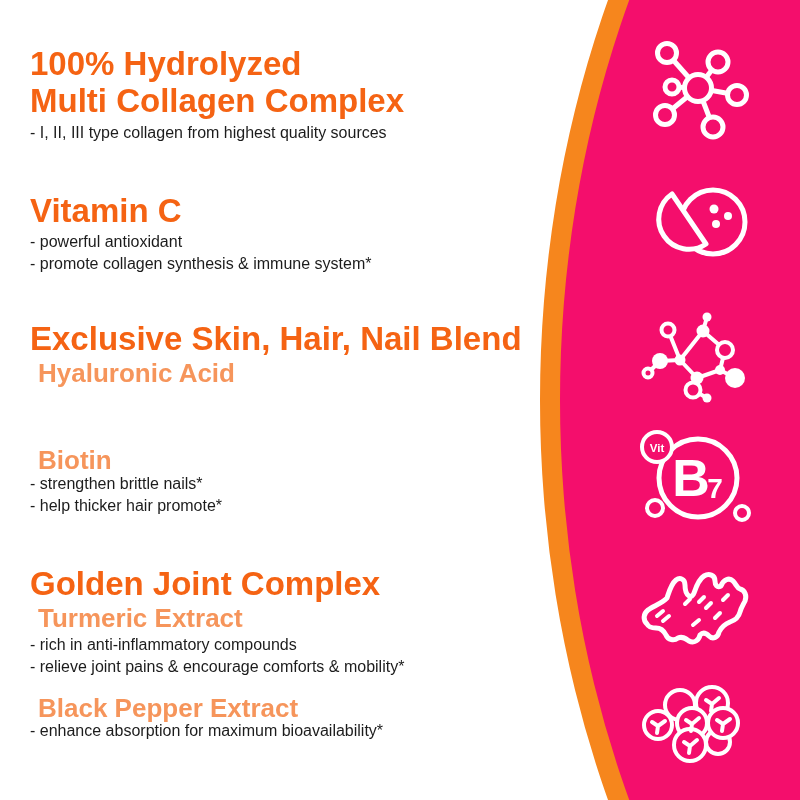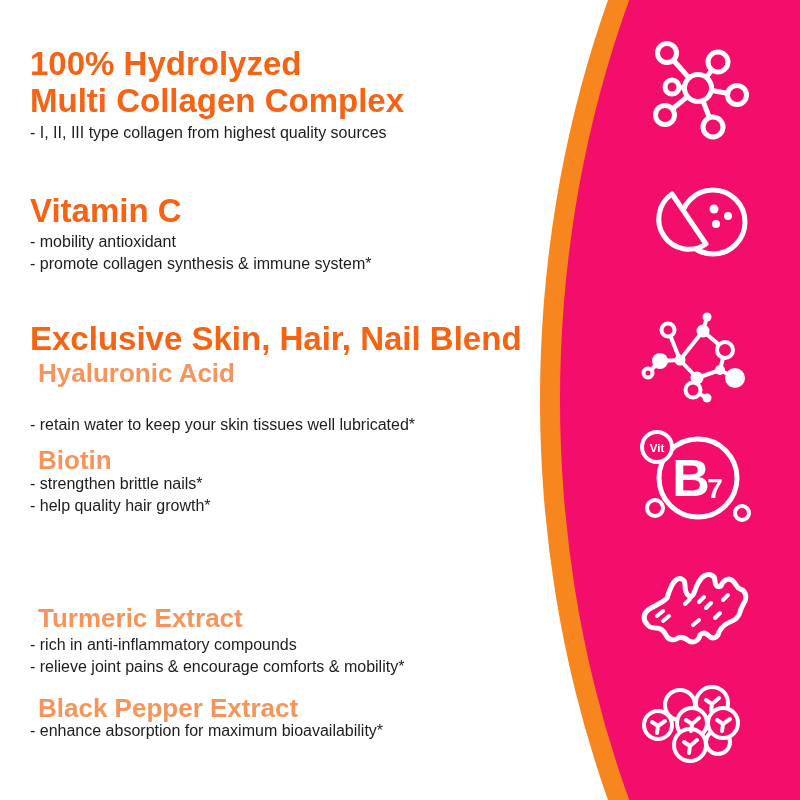--- a/index.html
+++ b/index.html
@@ -197,29 +197,29 @@
       <path d="M46,34 L52,38 L59,32 M52,38 L51,45"></path>
       <path d="M77,34 L83,38 L90,33 M83,38 L82,45"></path>
       <path d="M44,56 L50,60 L57,54 M50,60 L49,67"></path>
     </g>
   </svg>
 
   <h1 class="h-main" id="s1h"><span>100% Hydrolyzed</span><br><span>Multi Collagen Complex</span></h1>
   <p class="bullet" id="s1b">- I, II, III type collagen from highest quality sources</p>
 
   <h1 class="h-main" id="s2h">Vitamin C</h1>
-  <p class="bullet" id="s2b1">- mobility antioxidant</p>
+  <p class="bullet" id="s2b1">- powerful antioxidant</p>
   <p class="bullet" id="s2b2">- promote collagen synthesis &amp; immune system*</p>
 
   <h1 class="h-main" id="s3h">Exclusive Skin, Hair, Nail Blend</h1>
   <h2 class="h-sub" id="s3s1">Hyaluronic Acid</h2>
-  <p class="bullet" id="s3s1b2">- retain water to keep your skin tissues well lubricated*</p>
   <h2 class="h-sub" id="s3s2">Biotin</h2>
   <p class="bullet" id="s3s2b1">- strengthen brittle nails*</p>
-  <p class="bullet" id="s3s2b2">- help quality hair growth*</p>
-
+  <p class="bullet" id="s3s2b2">- help thicker hair promote*</p>
+
+  <h1 class="h-main" id="s4h">Golden Joint Complex</h1>
   <h2 class="h-sub" id="s4s1">Turmeric Extract</h2>
   <p class="bullet" id="s4s1b2">- relieve joint pains &amp; encourage comforts &amp; mobility*</p>
   <p class="bullet" id="s4s1b1">- rich in anti-inflammatory compounds</p>
   <h2 class="h-sub" id="s4s2">Black Pepper Extract</h2>
   <p class="bullet" id="s4s2b1">- enhance absorption for maximum bioavailability*</p>
 
 </div>
 
 </body></html>

